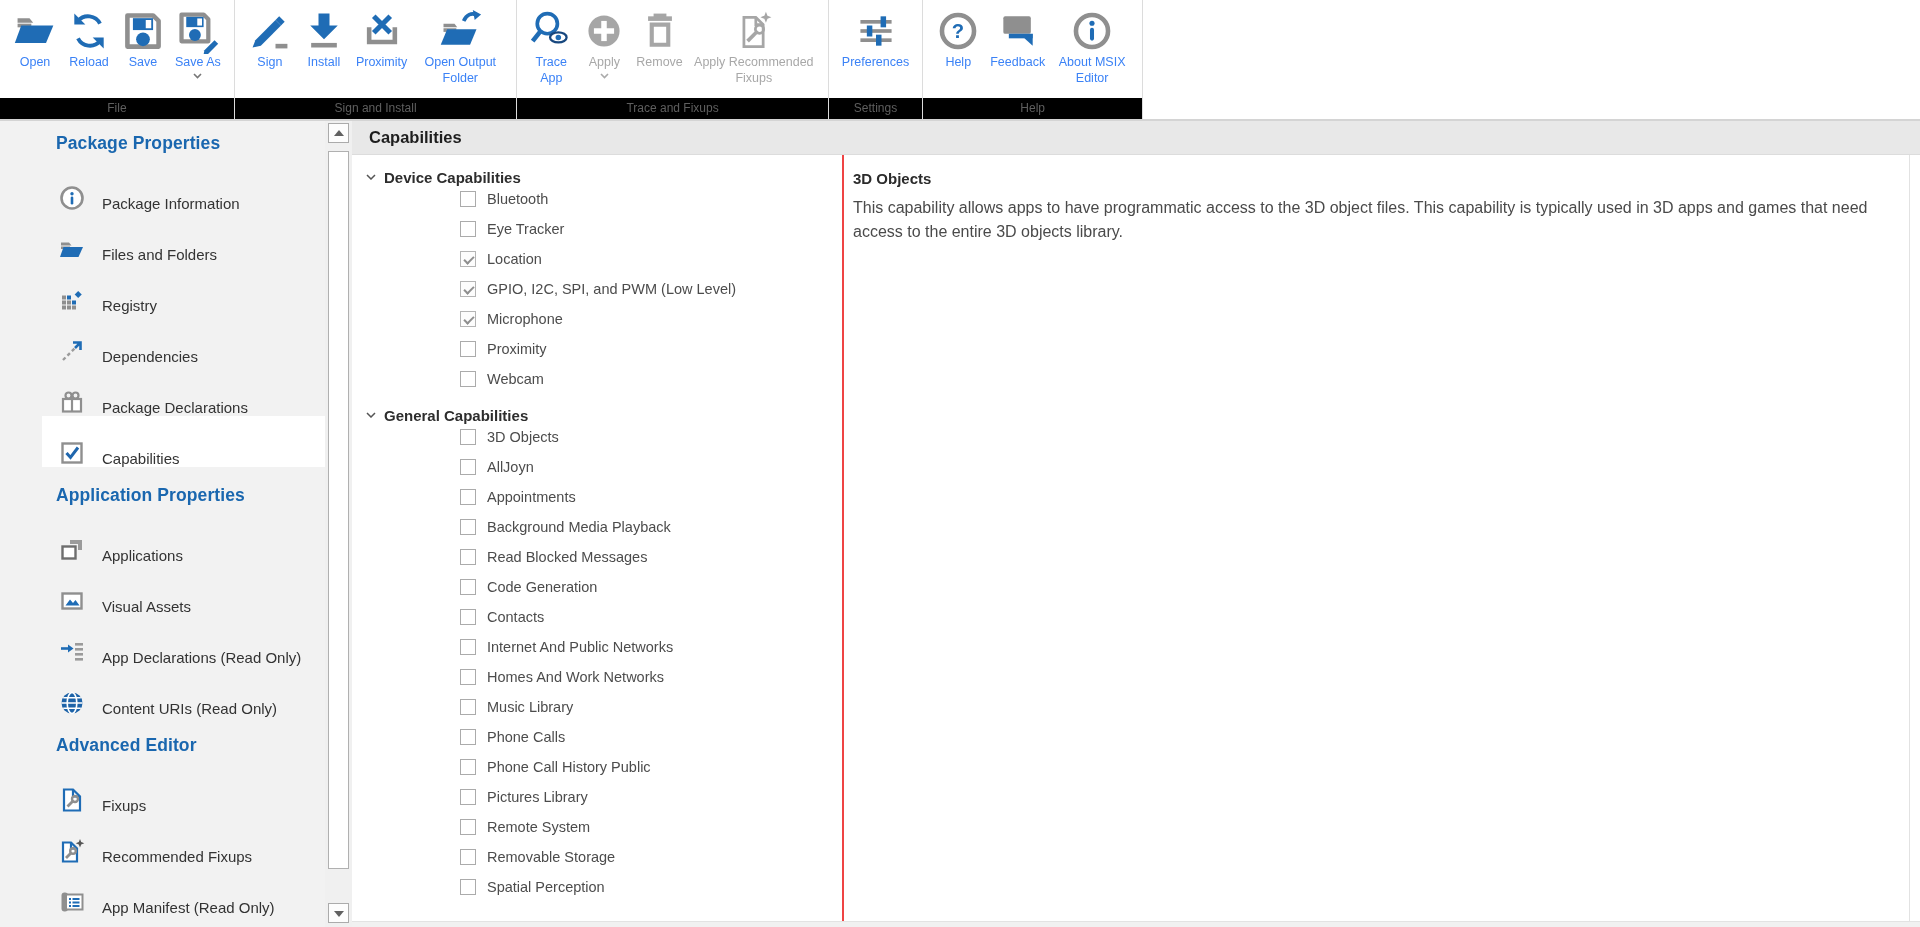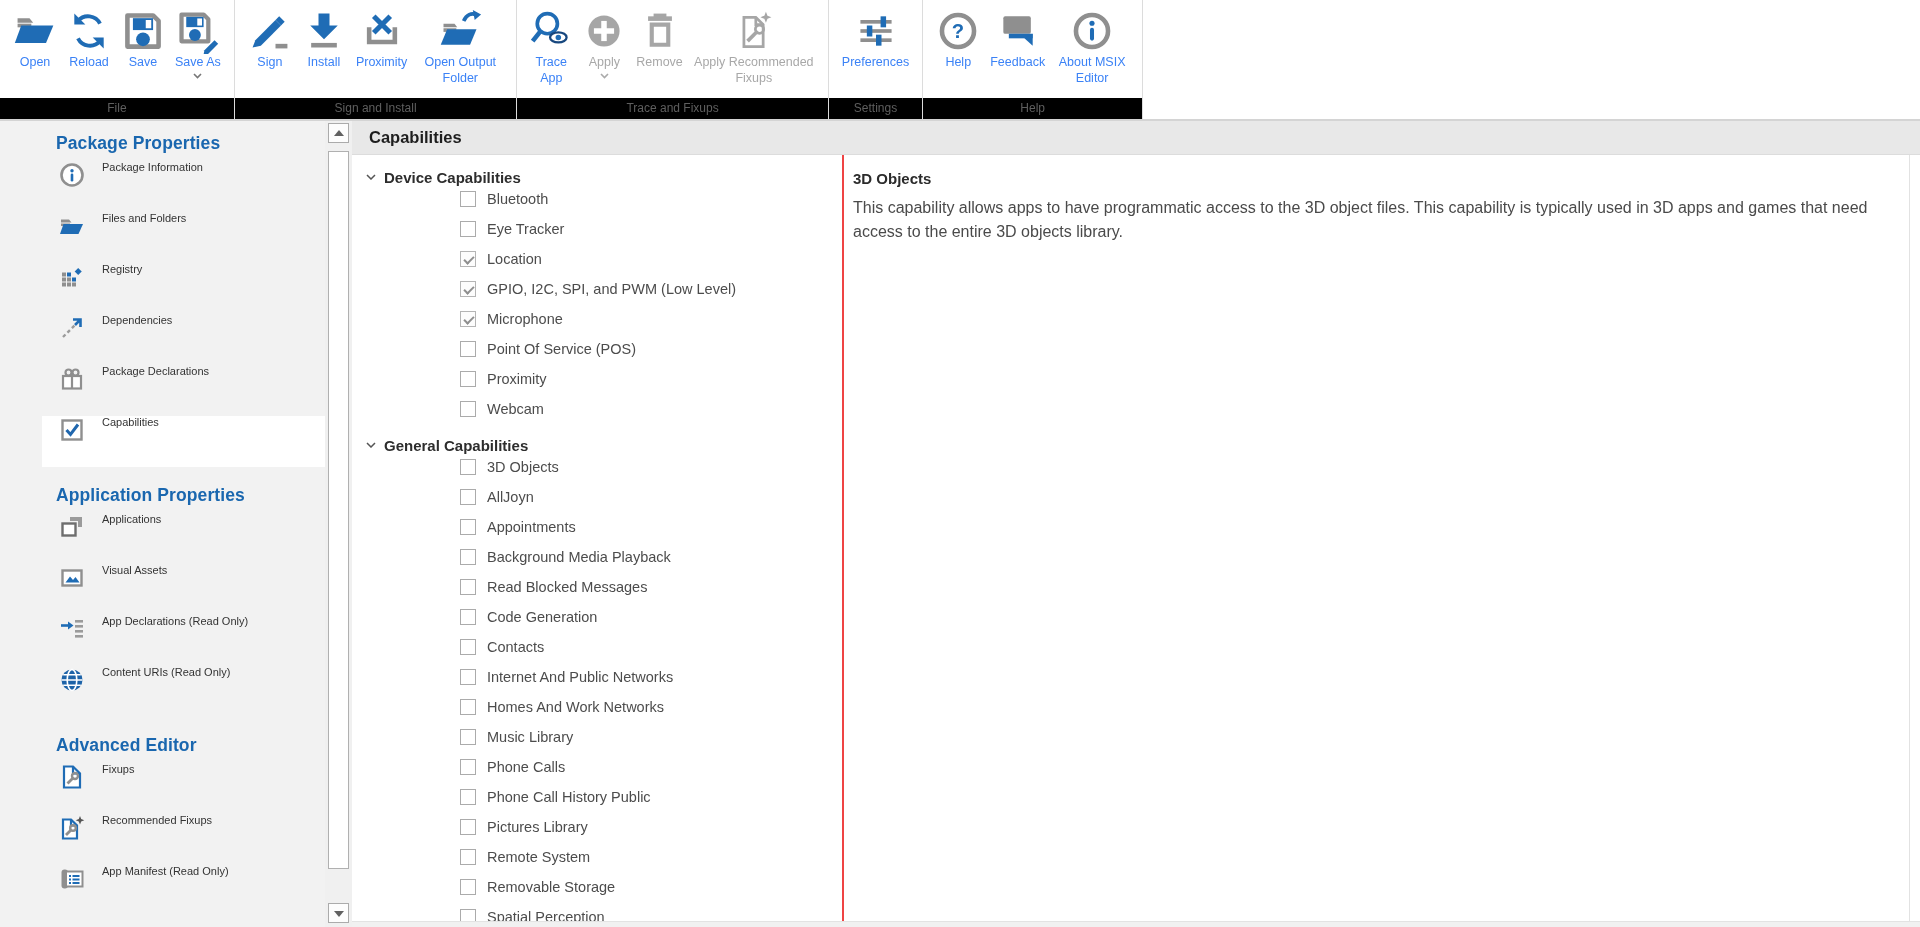--- a/index.html
+++ b/index.html
@@ -20,22 +20,22 @@
   .w84 { width:96px; } .w48 { width:52px; } .w128 { width:132px; } .w78 { width:84px; }
 
   
   .content-row { flex:1; display:flex; min-height:0; }
 
   
   .sidebar { width:325px; flex:none; background:#f2f2f2; padding-top:4px; overflow:hidden;padding-left:42px; }
   .side-title { height:36px; display:flex; align-items:center; padding-left:14px;
     font-size:17.5px; font-weight:bold; color:#1a67af; letter-spacing:.1px; }
   .side-title.later { margin-top:10px; }
-  .side-item { height:51px; display:flex; align-items:flex-start; padding-left:16px; gap:16px;
-    font-size:11px; color:#333; cursor:default; }
+  .side-item { height:51px; display:flex; align-items:flex-end; padding-left:16px; gap:16px;
+    font-size:15px; color:#333; cursor:default; }
   .side-item.selected { background:#ffffff; }
   .side-icon { width:28px; height:28px; flex:none; display:flex; align-items:center; justify-content:center; }
 
   
   .nav-scrollbar { width:27px; flex:none; background:#f0f0f0; position:relative; }
   .sb-btn { position:absolute; left:3px; width:21px; height:20px; background:#fdfdfd;
     border:1px solid #ababab; display:flex; align-items:center; justify-content:center; }
   .sb-up { top:2px; } .sb-down { bottom:4px; }
   .sb-up::after { content:""; border:5px solid transparent; border-bottom:6px solid #606060; margin-top:-6px; }
   .sb-down::after { content:""; border:5px solid transparent; border-top:6px solid #606060; margin-bottom:-6px; }
@@ -482,24 +482,20 @@
             <div class="tree-item">
               <span class="cb checked"></span>
               <span class="tree-item-label">GPIO, I2C, SPI, and PWM (Low Level)</span>
             </div>
             <div class="tree-item">
               <span class="cb checked"></span>
               <span class="tree-item-label">Microphone</span>
             </div>
             <div class="tree-item">
               <span class="cb"></span>
-              <span class="tree-item-label">Point Of Service (POS)</span>
-            </div>
-            <div class="tree-item">
-              <span class="cb"></span>
               <span class="tree-item-label">Proximity</span>
             </div>
             <div class="tree-item">
               <span class="cb"></span>
               <span class="tree-item-label">Webcam</span>
             </div>
             <div class="tree-group">
               <svg class="chev" width="10" height="6" viewBox="0 0 10 6">
                 <path d="M1 1l4 4 4-4" fill="none" stroke="#555" stroke-width="1.5"></path>
               </svg>

